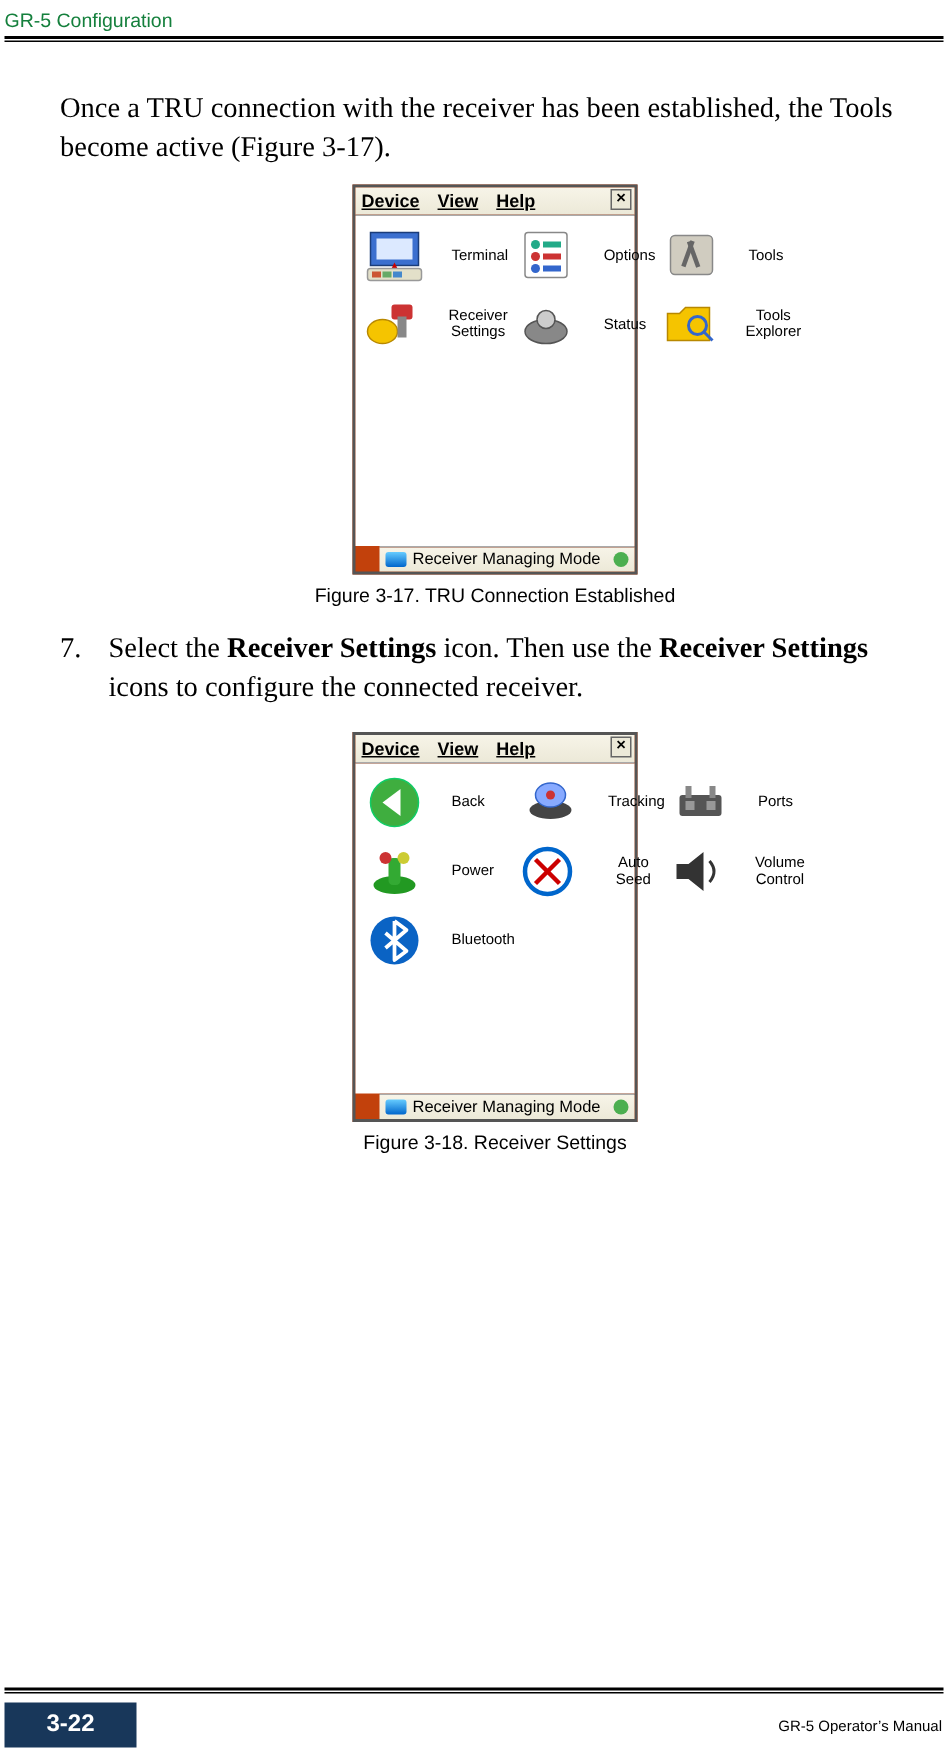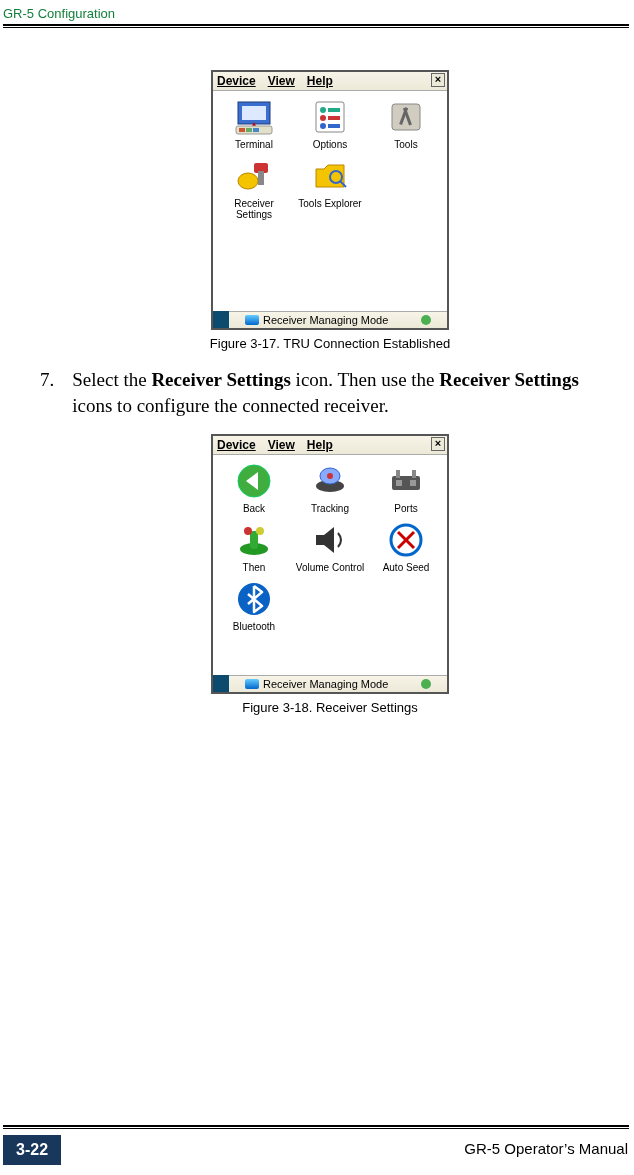--- a/index.html
+++ b/index.html
@@ -56,22 +56,22 @@
     .fig-caption {
       font-family: Arial, Helvetica, sans-serif;
       font-weight: normal;
       font-size: 13px;
       margin-top: 6px;
     }
     
     .app-window {
       display: inline-block;
       border: 2px solid #555;
-      width: 238px;
-      background: #0c4a6e;
+      width: 190px;
+      background: #c2410c;
       text-align: left;
     }
     .app-menubar {
       background: linear-gradient(#f7f4e8,#ece9d8);
       border-bottom: 1px solid #aaa;
       padding: 2px 4px;
       display: flex;
       gap: 12px;
       font-family: Tahoma, Arial, sans-serif;
       font-size: 12px;
@@ -99,42 +99,42 @@
       display: grid;
       grid-template-columns: repeat(3, 1fr);
       gap: 6px 2px;
       padding: 6px 4px 4px 4px;
       background: #fff;
       min-height: 220px;
       align-content: start;
     }
     .icon-cell {
       display: flex;
-      flex-direction: column;
+      flex-direction: row;
       align-items: center;
-      gap: 2px;
+      gap: 16px;
     }
     .icon-box {
       width: 44px;
       height: 40px;
       display: flex;
       align-items: center;
       justify-content: center;
     }
     .icon-label {
       font-family: Tahoma, Arial, sans-serif;
       font-size: 10px;
       text-align: center;
       line-height: 1.1;
       max-width: 70px;
     }
     .statusbar {
       border-top: 1px solid #aaa;
       background: linear-gradient(#f7f4e8,#ece9d8);
-      padding: 2px 16px;
+      padding: 2px 4px;
       display: flex;
       align-items: center;
       justify-content: space-between;
       font-family: Tahoma, Arial, sans-serif;
       font-size: 11px;
       margin-left: 16px;
     }
     .status-left { display: flex; align-items: center; gap: 4px; }
     .status-dot {
       width: 10px; height: 10px; border-radius: 50%;
@@ -157,38 +157,39 @@
     }
     .page-num-box {
       position: absolute;
       bottom: 10px;
       left: 3px;
       background: #18375a;
       color: #fff;
       font-family: Arial, Helvetica, sans-serif;
       font-weight: bold;
       font-size: 16px;
-      padding: 6px 13px;
+      padding: 6px 28px;
     }
     .footer-right {
       position: absolute;
       bottom: 18px;
       right: 6px;
       font-family: Arial, Helvetica, sans-serif;
-      font-size: 15px;
+      font-size: 10px;
     }
   </style>
 </head>
 <body>
 
 <div class="header-line">GR-5 Configuration</div>
 <div class="header-rule"></div>
 
 <div class="content">
 
+  <p class="para">Once a TRU connection with the receiver has been established, the Tools become active (Figure 3-17).</p>
 
   <div class="fig-wrap">
     <div class="app-window">
       <div class="app-menubar">
         <span class="menu-item">Device</span>
         <span class="menu-item">View</span>
         <span class="menu-item">Help</span>
         <span class="close-x">×</span>
       </div>
       <div class="icon-grid">
@@ -239,20 +240,29 @@
                 <rect x="20" y="6" width="14" height="10" rx="2" fill="#c33"></rect>
                 <rect x="24" y="14" width="6" height="14" fill="#888"></rect>
               </svg>
           </div>
           <div class="icon-label">Receiver Settings</div>
         </div>
 
         <div class="icon-cell">
           <div class="icon-box">
             <svg width="40" height="38">
+                <ellipse cx="20" cy="24" rx="14" ry="8" fill="#888" stroke="#555"></ellipse>
+                <circle cx="20" cy="16" r="6" fill="#ccc" stroke="#555"></circle>
+              </svg>
+          </div>
+          <div class="icon-label">Status</div>
+        </div>
+        <div class="icon-cell">
+          <div class="icon-box">
+            <svg width="40" height="38">
                 <path d="M6 12 L14 12 L18 8 L34 8 L34 30 L6 30 Z" fill="#f5c400" stroke="#b88800"></path>
                 <circle cx="26" cy="20" r="6" fill="none" stroke="#36c" stroke-width="2"></circle>
                 <line x1="30" y1="24" x2="36" y2="30" stroke="#36c" stroke-width="2"></line>
               </svg>
           </div>
           <div class="icon-label">Tools Explorer</div>
         </div>
         <div class="icon-cell"></div>
       </div>
       <div class="statusbar">
@@ -317,41 +327,41 @@
         </div>
         <div class="icon-cell">
           <div class="icon-box">
             <svg width="40" height="38">
                 <ellipse cx="20" cy="28" rx="14" ry="6" fill="#292"></ellipse>
                 <rect x="16" y="10" width="8" height="18" rx="3" fill="#3a3"></rect>
                 <circle cx="14" cy="10" r="4" fill="#c33"></circle>
                 <circle cx="26" cy="10" r="4" fill="#cc3"></circle>
               </svg>
           </div>
-          <div class="icon-label">Then</div>
-        </div>
-        <div class="icon-cell">
-          <div class="icon-box">
-            <svg width="40" height="38">
-                <polygon points="6,14 14,14 24,6 24,32 14,24 6,24" fill="#333"></polygon>
-                <path d="M28 12 Q34 19 28 26" fill="none" stroke="#333" stroke-width="2"></path>
-              </svg>
-          </div>
-          <div class="icon-label">Volume Control</div>
-        </div>
-
+          <div class="icon-label">Power</div>
+        </div>
         <div class="icon-cell">
           <div class="icon-box">
             <svg width="40" height="38">
                 <circle cx="20" cy="19" r="15" fill="#fff" stroke="#06c" stroke-width="3"></circle>
                 <line x1="12" y1="11" x2="28" y2="27" stroke="#c00" stroke-width="3"></line>
                 <line x1="28" y1="11" x2="12" y2="27" stroke="#c00" stroke-width="3"></line>
               </svg>
           </div>
           <div class="icon-label">Auto Seed</div>
+        </div>
+
+        <div class="icon-cell">
+          <div class="icon-box">
+            <svg width="40" height="38">
+                <polygon points="6,14 14,14 24,6 24,32 14,24 6,24" fill="#333"></polygon>
+                <path d="M28 12 Q34 19 28 26" fill="none" stroke="#333" stroke-width="2"></path>
+              </svg>
+          </div>
+          <div class="icon-label">Volume Control</div>
         </div>
         <div class="icon-cell">
           <div class="icon-box">
             <svg width="40" height="38">
                 <circle cx="20" cy="19" r="16" fill="#0a63c4"></circle>
                 <path d="M20 6 L28 12 L14 24 M14 14 L28 26 L20 32 L20 6" fill="none" stroke="#fff" stroke-width="2.5" stroke-linejoin="round"></path>
               </svg>
           </div>
           <div class="icon-label">Bluetooth</div>
         </div>

